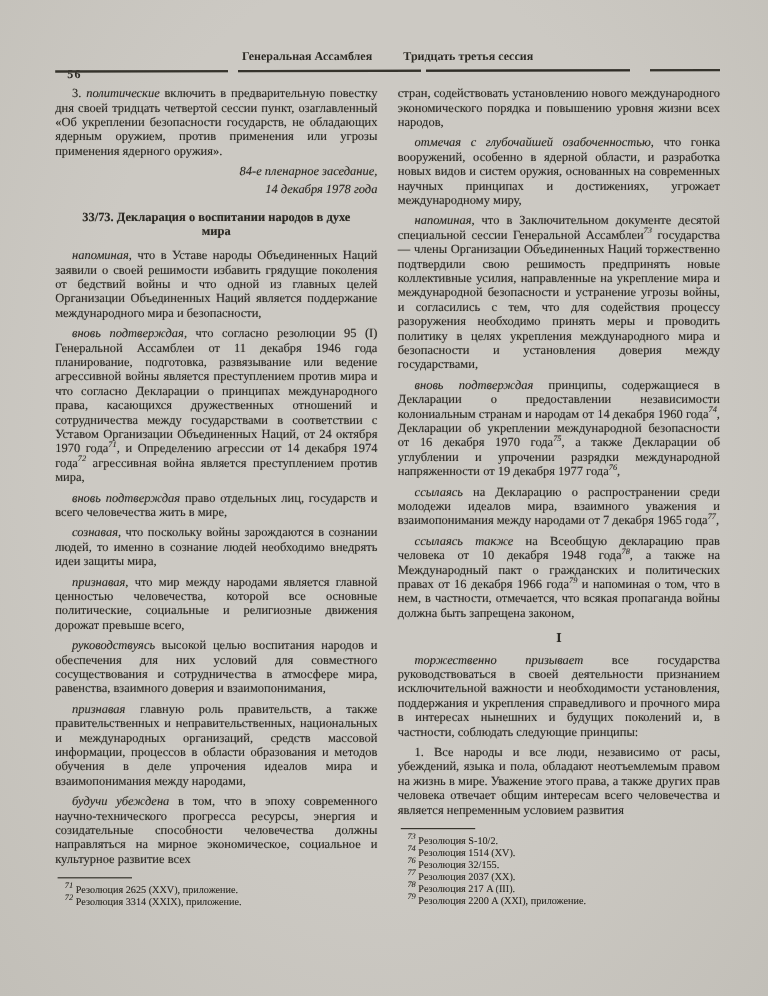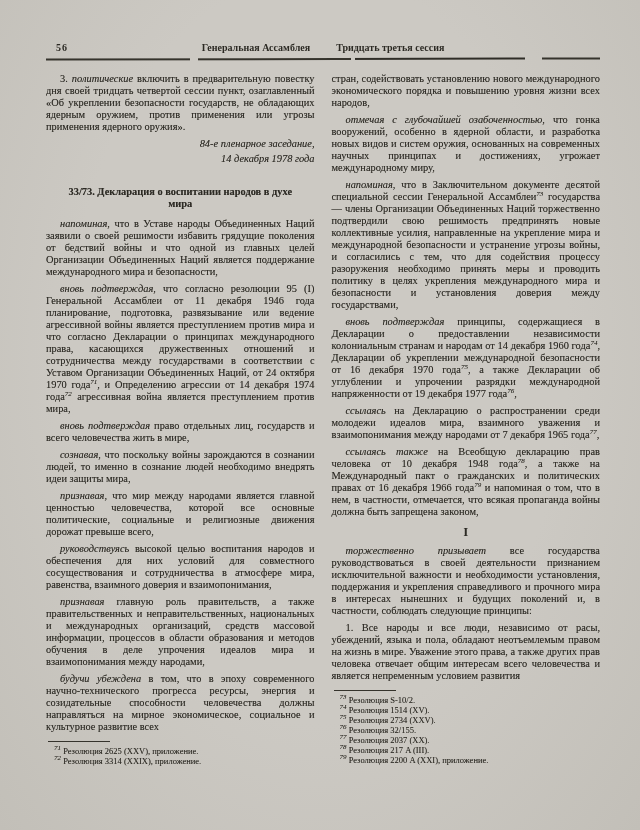--- a/index.html
+++ b/index.html
@@ -5,40 +5,40 @@
   html,body{margin:0;padding:0;}
   body{
     width:640px;height:830px;overflow:hidden;position:relative;
     background:radial-gradient(ellipse at 50% 42%, #ccc9c3 55%, #c2bfb8 100%);
     font-family:"Liberation Serif","DejaVu Serif",serif;
     color:#2c2a24;
   }
   .page{position:absolute;inset:0;padding:40px 40px 0 46px;}
   
   .hdr{position:relative;height:15px;font-size:10px;font-weight:bold;}
-  .pnum{position:absolute;left:10px;top:2px;letter-spacing:1px;}
+  .pnum{position:absolute;left:10px;top:17px;letter-spacing:1px;}
   .htitle{position:absolute;left:0;right:0;top:2px;text-align:center;white-space:nowrap;}
   .htitle .gap{display:inline-block;width:26px;}
   .hrule{
     height:2px;margin-top:3px;transform:rotate(-0.12deg);
     background:linear-gradient(to right,
       #35332c 0 26%, transparent 26% 27.5%,
       #35332c 27.5% 55%, transparent 55% 55.8%,
       #2f2d27 55.8% 86.5%, transparent 86.5% 89.5%,
       #35332c 89.5% 100%);
   }
   
   .cols{display:flex;gap:17px;margin-top:13px;}
   .col{width:269px;font-size:10.4px;line-height:12px;
        text-shadow:0 0 0.6px rgba(44,42,36,.45);}
   .blk{margin:0 0 5px;text-align:justify;text-indent:14px;}
   .para-flush{text-indent:0;}
   .sig{text-align:right;font-style:italic;text-indent:0;margin:3px 0 0;}
   .sig-last{margin-bottom:9px;}
-  .h2{font-weight:bold;text-align:center;text-indent:0;margin:21px 14px 8px;}
+  .h2{font-weight:bold;text-align:center;text-indent:0;margin:11px 14px 8px;}
   .section{text-align:center;font-weight:bold;text-indent:0;margin:8px 0 7px;font-size:11.5px;}
   .it{font-style:italic;}
   sup{font-size:7px;line-height:0;font-style:italic;}
   .fnrule{width:62px;border-top:1.3px solid #35332c;margin:8px 0 4px 2px;}
   .fn{font-size:8.5px;line-height:10px;text-indent:8px;text-align:left;margin:0;
       text-shadow:0 0 0.5px rgba(44,42,36,.4);}
 </style>
 </head>
 <body>
 
@@ -81,21 +81,20 @@
           <p class="blk para"><span class="it">ссылаясь</span><span> на Декларацию о распространении среди молодежи идеалов мира, взаимного уважения и взаимопонимания между народами от 7 декабря 1965 года</span><sup>77</sup><span>,</span></p>
           <p class="blk para"><span class="it">ссылаясь также</span><span> на Всеобщую декларацию прав человека от 10 декабря 1948 года</span><sup>78</sup><span>, а также на Международный пакт о гражданских и политических правах от 16 декабря 1966 года</span><sup>79</sup><span> и напоминая о том, что в нем, в частности, отмечается, что всякая пропаганда войны должна быть запрещена законом,</span></p>
           <p class="blk section"><span>I</span></p>
           <p class="blk para"><span class="it">торжественно призывает</span><span> все государства руководствоваться в своей деятельности признанием исключительной важности и необходимости установления, поддержания и укрепления справедливого и прочного мира в интересах нынешних и будущих поколений и, в частности, соблюдать следующие принципы:</span></p>
           <p class="blk para"><span>1. Все народы и все люди, независимо от расы, убеждений, языка и пола, обладают неотъемлемым правом на жизнь в мире. Уважение этого права, а также других прав человека отвечает общим интересам всего человечества и является непременным условием развития</span></p>
         </div>
       <div class="fnrule"></div>
       <div>
           <p class="blk fn"><sup>73</sup><span> Резолюция S-10/2.</span></p>
           <p class="blk fn"><sup>74</sup><span> Резолюция 1514 (XV).</span></p>
-          <p class="blk fn"><sup>75</sup><span> Резолюция 2734 (XXV).</span></p>
           <p class="blk fn"><sup>76</sup><span> Резолюция 32/155.</span></p>
           <p class="blk fn"><sup>77</sup><span> Резолюция 2037 (XX).</span></p>
           <p class="blk fn"><sup>78</sup><span> Резолюция 217 A (III).</span></p>
           <p class="blk fn"><sup>79</sup><span> Резолюция 2200 A (XXI), приложение.</span></p>
         </div>
     </div>
   </div>
 
 </div>
 

